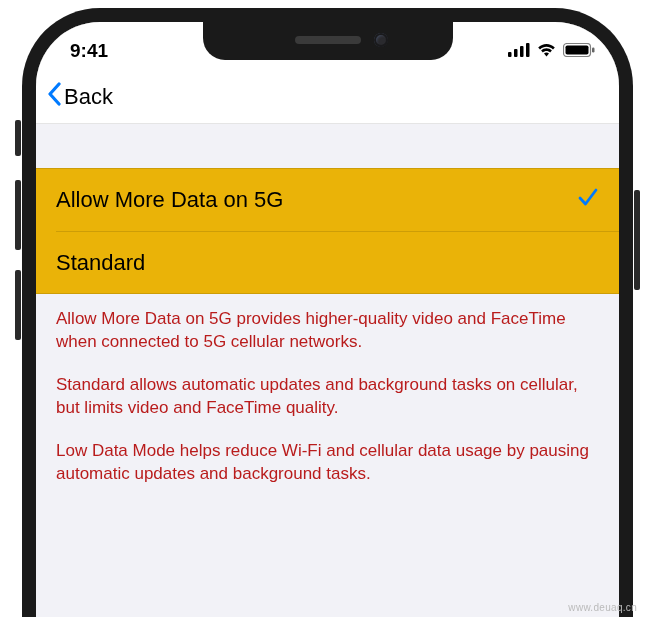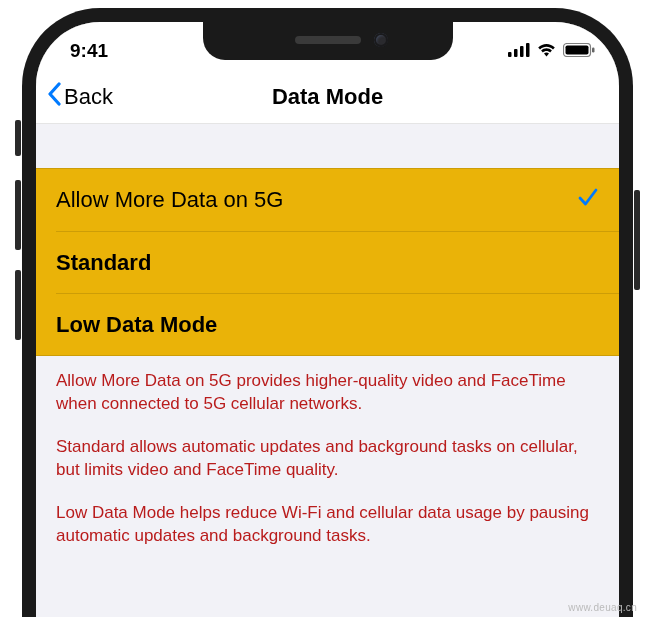--- a/index.html
+++ b/index.html
@@ -127,21 +127,21 @@
       display: flex;
       align-items: center;
       justify-content: space-between;
       min-height: 62px;
       padding: 0 20px;
       font-size: 22px;
       color: #000;
       cursor: pointer;
     }
     .row + .row { border-top: 1px solid rgba(0,0,0,0.12); margin-left: 20px; padding-left: 0; }
-    .row + .row .row-inner { padding-right: 20px; width: 100%; display: flex; justify-content: space-between; align-items: flex-start; font-weight: bold; }
+    .row + .row .row-inner { padding-right: 20px; width: 100%; display: flex; justify-content: space-between; align-items: flex-start; }
     .checkmark { color: #007aff; }
     .footer-text {
       padding: 14px 20px 0 20px;
       font-size: 17px;
       line-height: 1.35;
       color: #b91c1c;
     }
     .footer-text p { margin-bottom: 20px; }
     .watermark {
       position: absolute;
@@ -194,21 +194,20 @@
 
       <div class="nav-bar">
         <div class="back-button">
           <span class="back-chevron">
             <svg width="16" height="24" viewBox="0 0 14 24">
               <polyline points="12,2 3,12 12,22" fill="none" stroke="#007aff" stroke-width="3.2" stroke-linecap="round" stroke-linejoin="round"></polyline>
             </svg>
           </span>
           <span>Back</span>
         </div>
-        <div class="nav-title">Data Mode</div>
       </div>
 
       <div class="content">
         <div class="section-gap"></div>
 
         <div class="list">
 
           <div class="row">
             <span>Allow More Data on 5G</span>
             <span class="checkmark">
@@ -217,25 +216,20 @@
               </svg>
             </span>
           </div>
 
           <div class="row">
             <div class="row-inner">
               <span>Standard</span>
             </div>
           </div>
 
-          <div class="row">
-            <div class="row-inner">
-              <span>Low Data Mode</span>
-            </div>
-          </div>
 
         </div>
 
         <div class="footer-text">
           <p>Allow More Data on 5G provides higher-quality video and FaceTime when connected to 5G cellular networks.</p>
           <p>Standard allows automatic updates and background tasks on cellular, but limits video and FaceTime quality.</p>
           <p>Low Data Mode helps reduce Wi-Fi and cellular data usage by pausing automatic updates and background tasks.</p>
         </div>
       </div>
 

